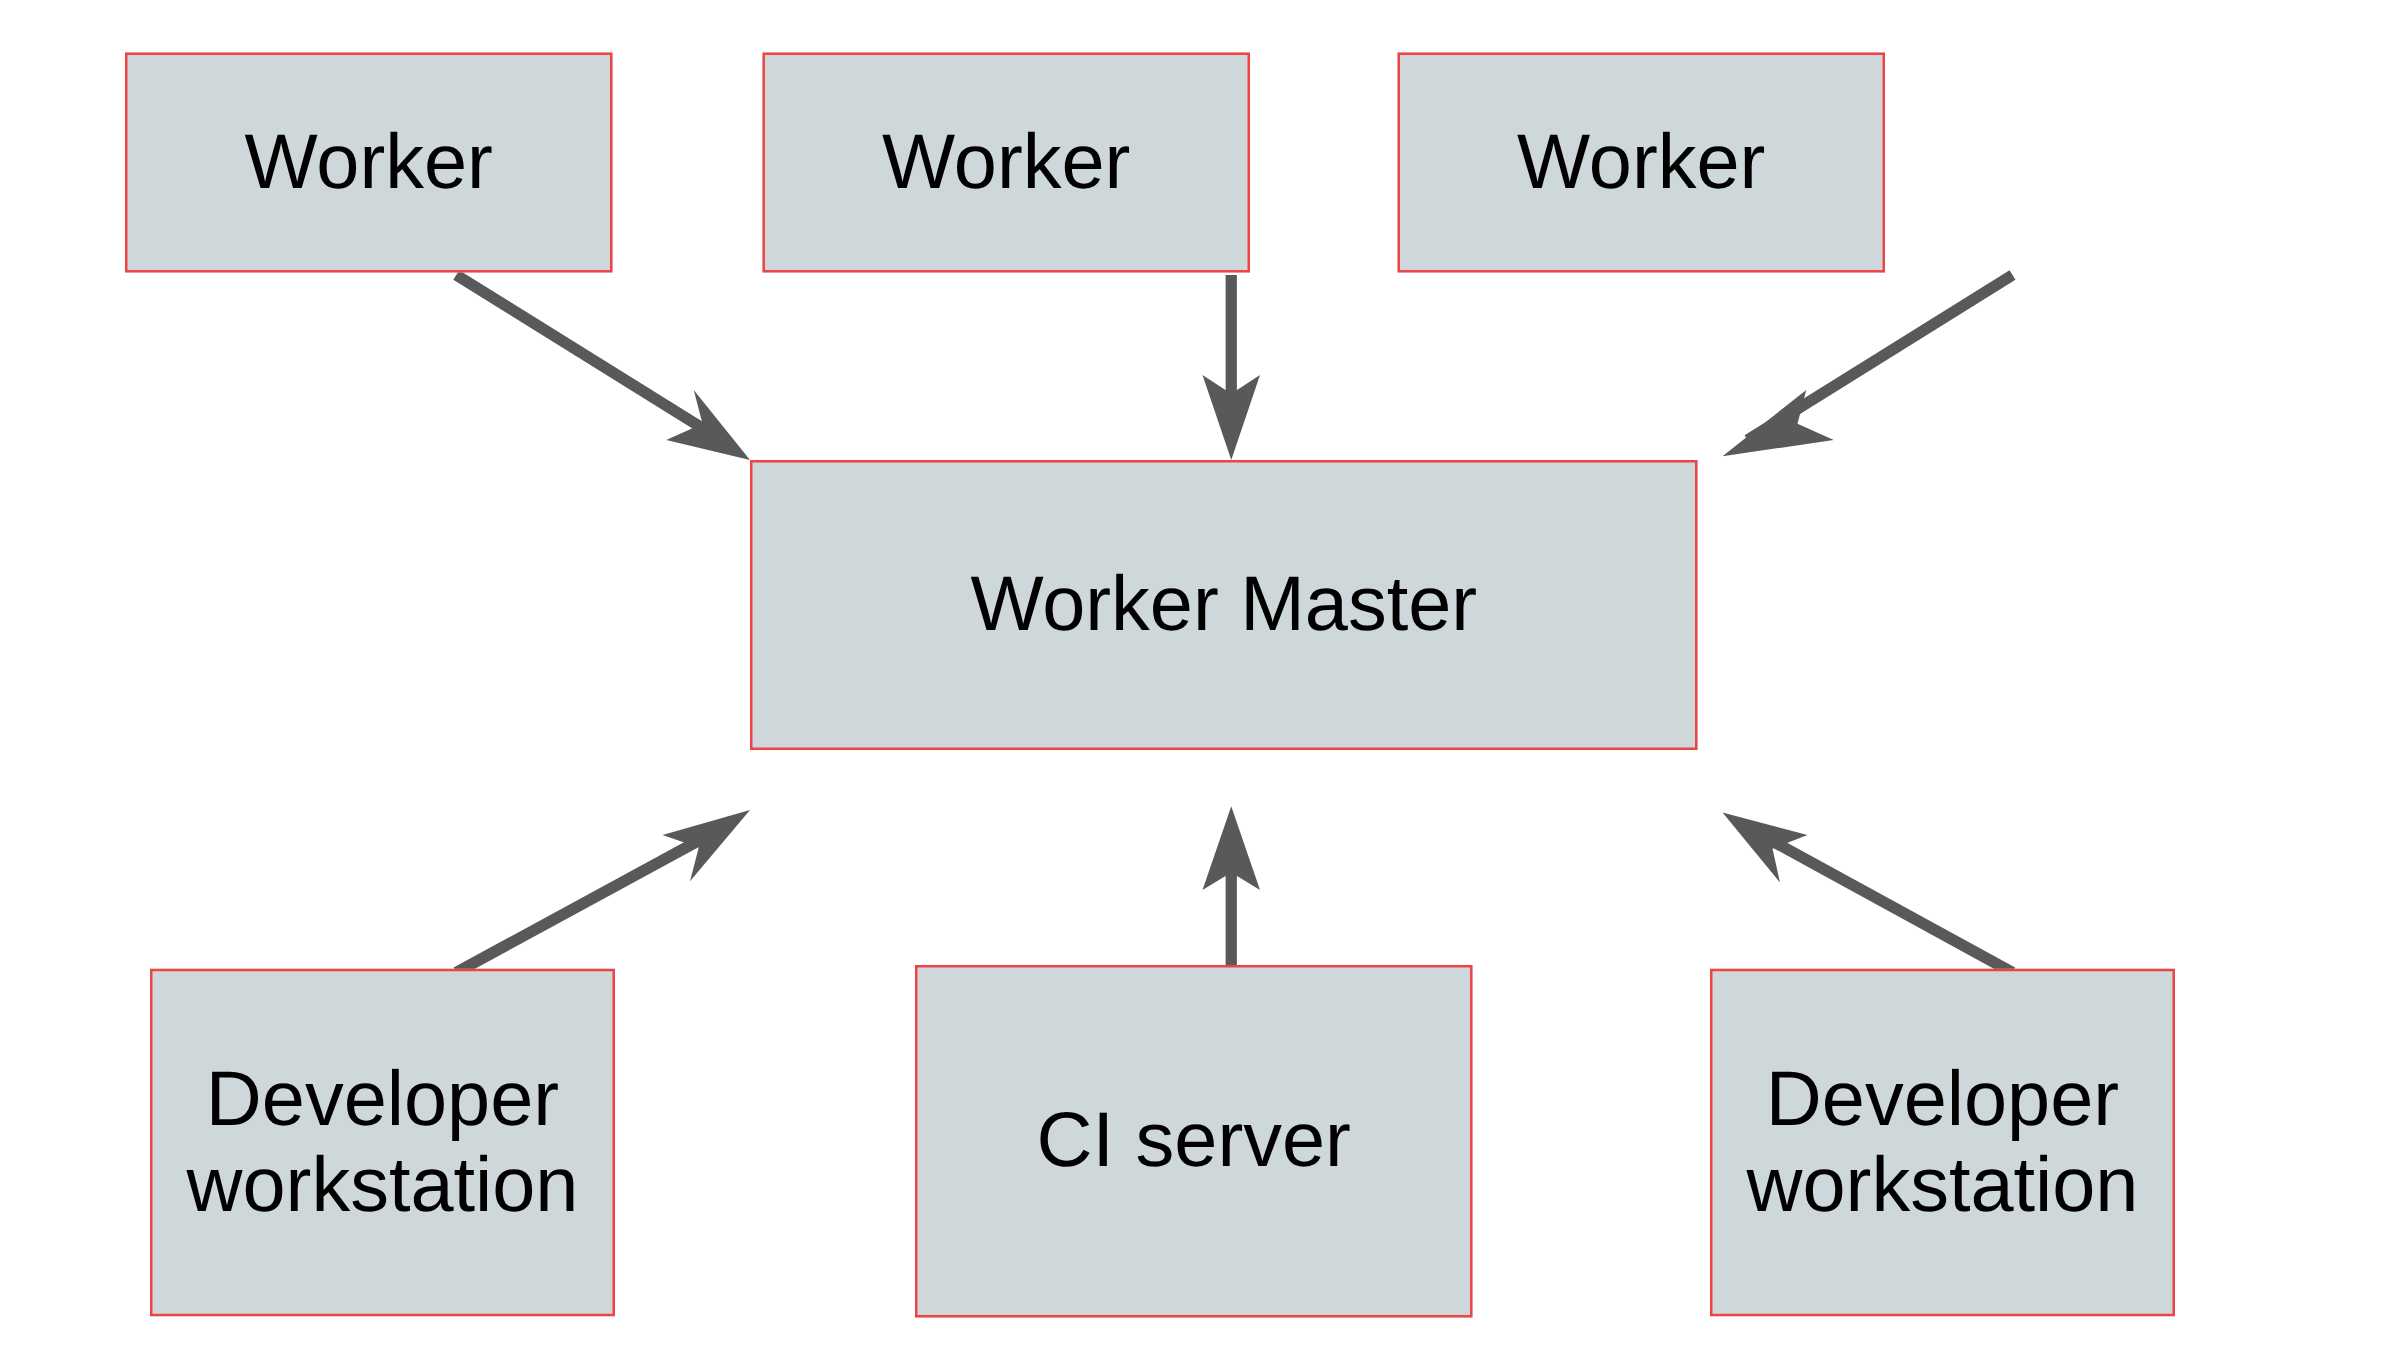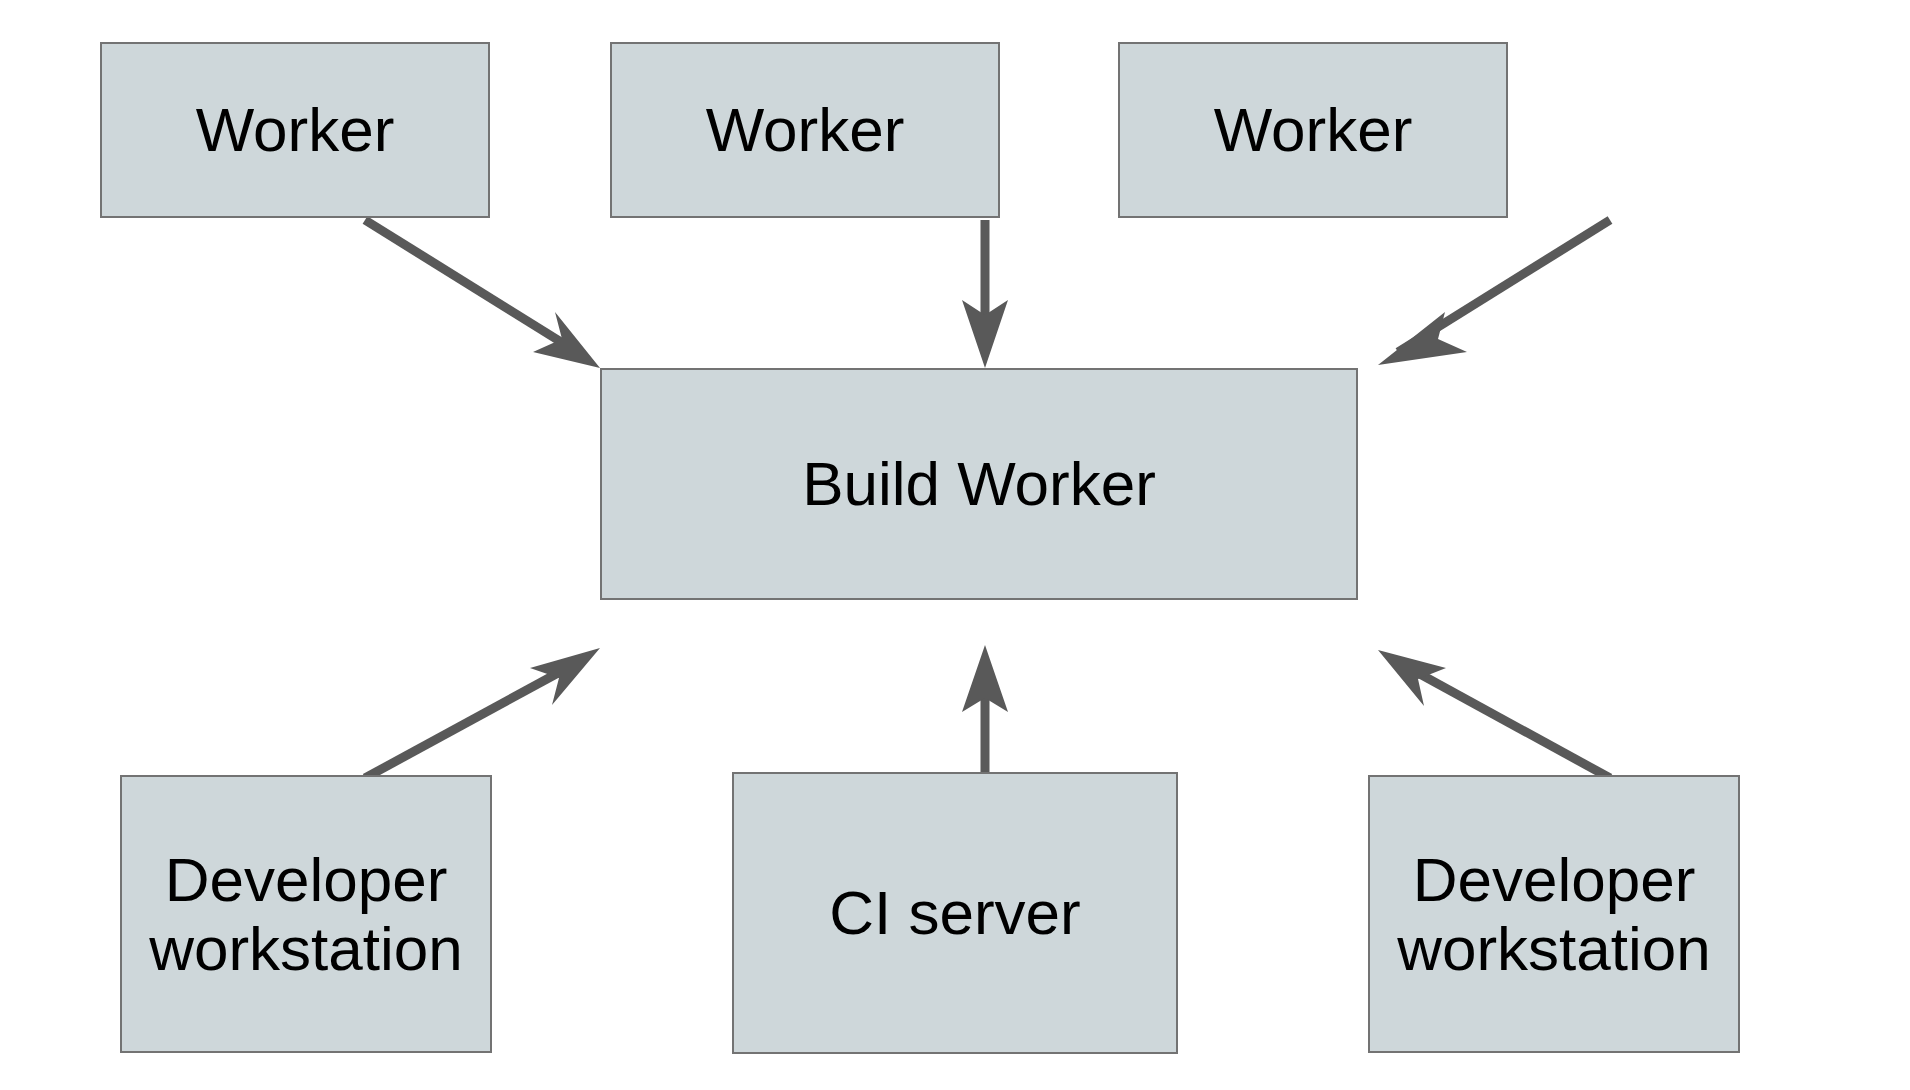--- a/index.html
+++ b/index.html
@@ -14,21 +14,21 @@
     position: relative;
     width: 1910px;
     height: 1090px;
     background: #ffffff;
     overflow: hidden;
   }
   .node {
     position: absolute;
     box-sizing: border-box;
     background: #ced7da;
-    border: 2px solid #737373;
+    border: 2px solid #ef4444;
     display: flex;
     align-items: center;
     justify-content: center;
     text-align: center;
     color: #000000;
     font-family: "Liberation Sans", sans-serif;
     line-height: 1.12;
     white-space: pre-line;
   }
   .node-label {
@@ -109,21 +109,21 @@
 
   <div class="node" id="node-worker-2">
     <span class="node-label">Worker</span>
   </div>
 
   <div class="node" id="node-worker-3">
     <span class="node-label">Worker</span>
   </div>
 
   <div class="node" id="node-build-master">
-    <span class="node-label">Build Worker</span>
+    <span class="node-label">Worker Master</span>
   </div>
 
   <div class="node" id="node-dev-1">
     <span class="node-label">Developer
 workstation</span>
   </div>
 
   <div class="node" id="node-ci">
     <span class="node-label">CI server</span>
   </div>

